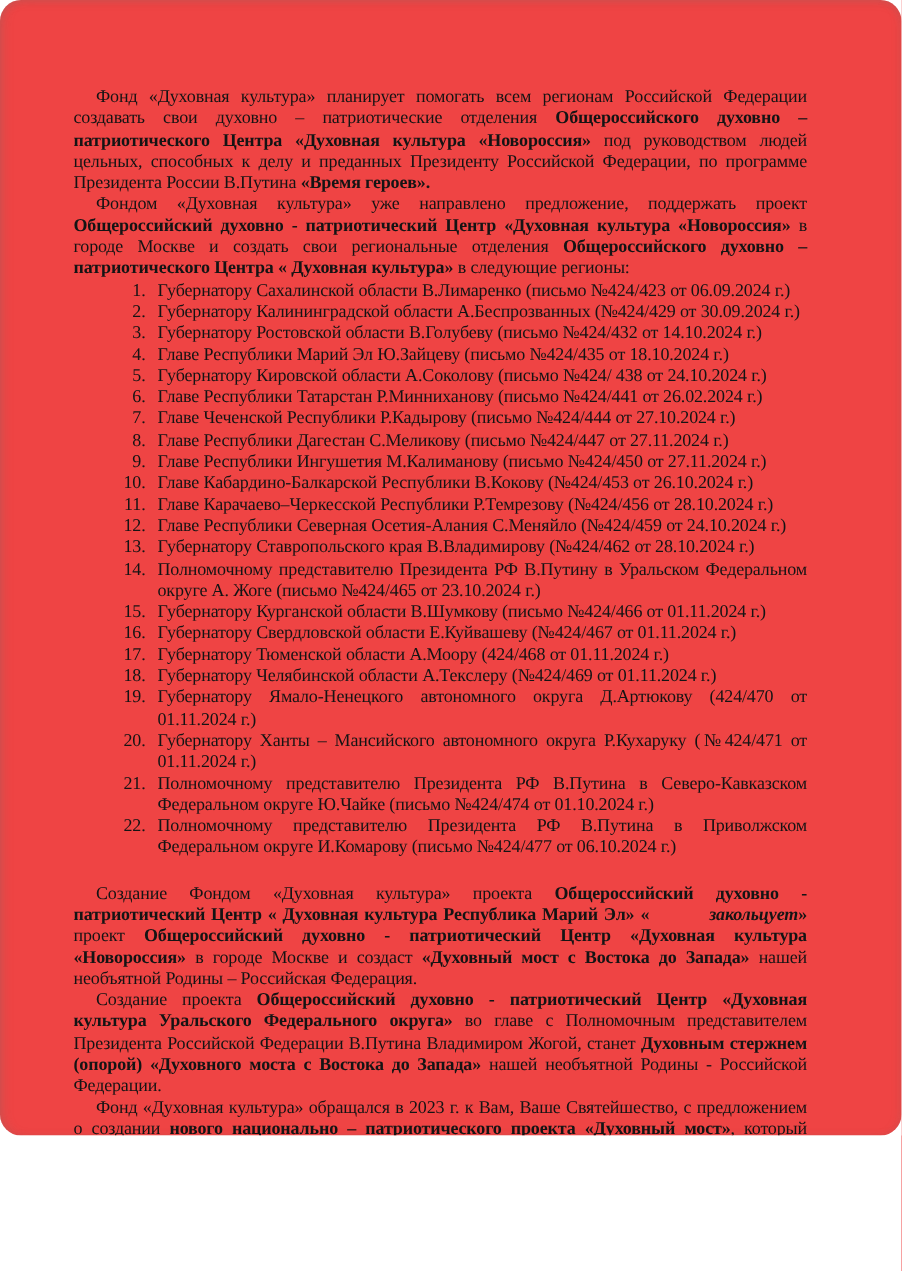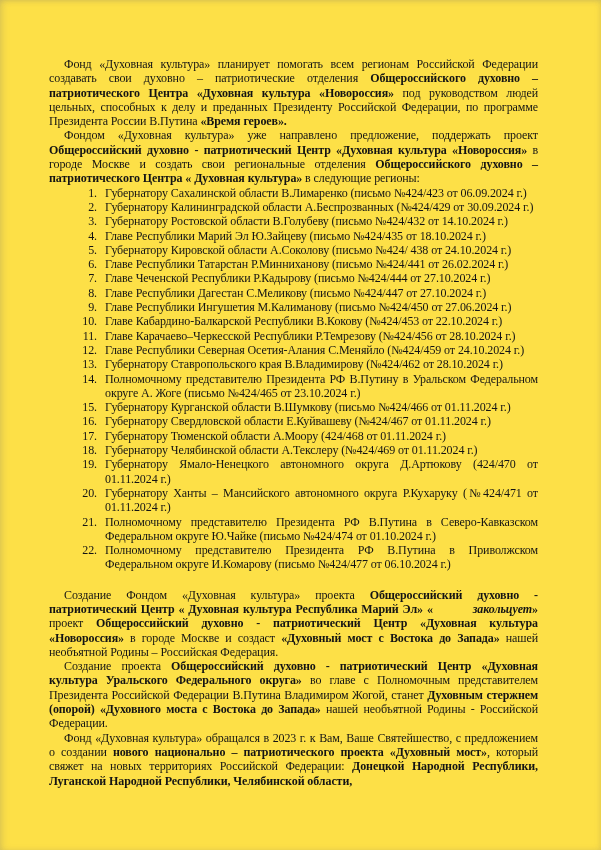--- a/index.html
+++ b/index.html
@@ -3,26 +3,27 @@
 <meta charset="utf-8">
 <style>
   html, body {
     margin: 0;
     padding: 0;
     background: #ffffff;
   }
   .page {
     position: relative;
     width: 601px;
-    height: 850px;
-    background: #fde047;
+    height: 757px;
+    background: #ef4444;
     overflow: hidden;
     box-shadow: inset 4px 0 8px -3px rgba(120,120,115,.28),
                 inset 0 3px 7px -3px rgba(120,120,115,.22),
                 inset -3px 0 7px -3px rgba(120,120,115,.18);
+    border-radius: 14px;
   }
   .doc {
     position: absolute;
     left: 49px;
     top: 57px;
     width: 489px;
     font-family: "Liberation Serif", "DejaVu Serif", serif;
     font-size: 12px;
     line-height: 14.3px;
     letter-spacing: -0.1px;
@@ -61,23 +62,23 @@
       <div class="para"><span>Фонд «Духовная культура» планирует помогать всем регионам Российской Федерации создавать свои духовно – патриотические отделения </span><span class="b">Общероссийского духовно – патриотического Центра «Духовная культура «Новороссия»</span><span> под руководством людей цельных, способных к делу и преданных Президенту Российской Федерации, по программе Президента России В.Путина </span><span class="b">«Время героев».</span></div>
       <div class="para"><span>Фондом «Духовная культура» уже направлено предложение, поддержать проект </span><span class="b">Общероссийский духовно - патриотический Центр «Духовная культура «Новороссия»</span><span> в городе Москве и создать свои региональные отделения </span><span class="b">Общероссийского духовно – патриотического Центра « Духовная культура»</span><span> в следующие регионы:</span></div>
       <ol class="reglist">
         <li><span>Губернатору Сахалинской области В.Лимаренко (письмо №424/423 от 06.09.2024 г.)</span></li>
         <li><span>Губернатору Калининградской области А.Беспрозванных (№424/429 от 30.09.2024 г.)</span></li>
         <li><span>Губернатору Ростовской области В.Голубеву (письмо №424/432 от 14.10.2024 г.)</span></li>
         <li><span>Главе Республики Марий Эл Ю.Зайцеву (письмо №424/435 от 18.10.2024 г.)</span></li>
         <li><span>Губернатору Кировской области А.Соколову (письмо №424/ 438 от 24.10.2024 г.)</span></li>
         <li><span>Главе Республики Татарстан Р.Минниханову (письмо №424/441 от 26.02.2024 г.)</span></li>
         <li><span>Главе Чеченской Республики Р.Кадырову (письмо №424/444 от 27.10.2024 г.)</span></li>
-        <li><span>Главе Республики Дагестан С.Меликову (письмо №424/447 от 27.10.2024 г.)</span></li>
-        <li><span>Главе Республики Ингушетия М.Калиманову (письмо №424/450 от 27.06.2024 г.)</span></li>
-        <li><span>Главе Кабардино-Балкарской Республики В.Кокову (№424/453 от 22.10.2024 г.)</span></li>
+        <li><span>Главе Республики Дагестан С.Меликову (письмо №424/447 от 27.11.2024 г.)</span></li>
+        <li><span>Главе Республики Ингушетия М.Калиманову (письмо №424/450 от 27.11.2024 г.)</span></li>
+        <li><span>Главе Кабардино-Балкарской Республики В.Кокову (№424/453 от 26.10.2024 г.)</span></li>
         <li><span>Главе Карачаево–Черкесской Республики Р.Темрезову (№424/456 от 28.10.2024 г.)</span></li>
         <li><span>Главе Республики Северная Осетия-Алания С.Меняйло (№424/459 от 24.10.2024 г.)</span></li>
         <li><span>Губернатору Ставропольского края В.Владимирову (№424/462 от 28.10.2024 г.)</span></li>
         <li><span>Полномочному представителю Президента РФ В.Путину в Уральском Федеральном округе А. Жоге (письмо №424/465 от 23.10.2024 г.)</span></li>
         <li><span>Губернатору Курганской области В.Шумкову (письмо №424/466 от 01.11.2024 г.)</span></li>
         <li><span>Губернатору Свердловской области Е.Куйвашеву (№424/467 от 01.11.2024 г.)</span></li>
         <li><span>Губернатору Тюменской области А.Моору (424/468 от 01.11.2024 г.)</span></li>
         <li><span>Губернатору Челябинской области А.Текслеру (№424/469 от 01.11.2024 г.)</span></li>
         <li><span>Губернатору Ямало-Ненецкого автономного округа Д.Артюкову (424/470 от 01.11.2024 г.)</span></li>
         <li><span>Губернатору Ханты – Мансийского автономного округа Р.Кухаруку (№424/471 от 01.11.2024 г.)</span></li>

